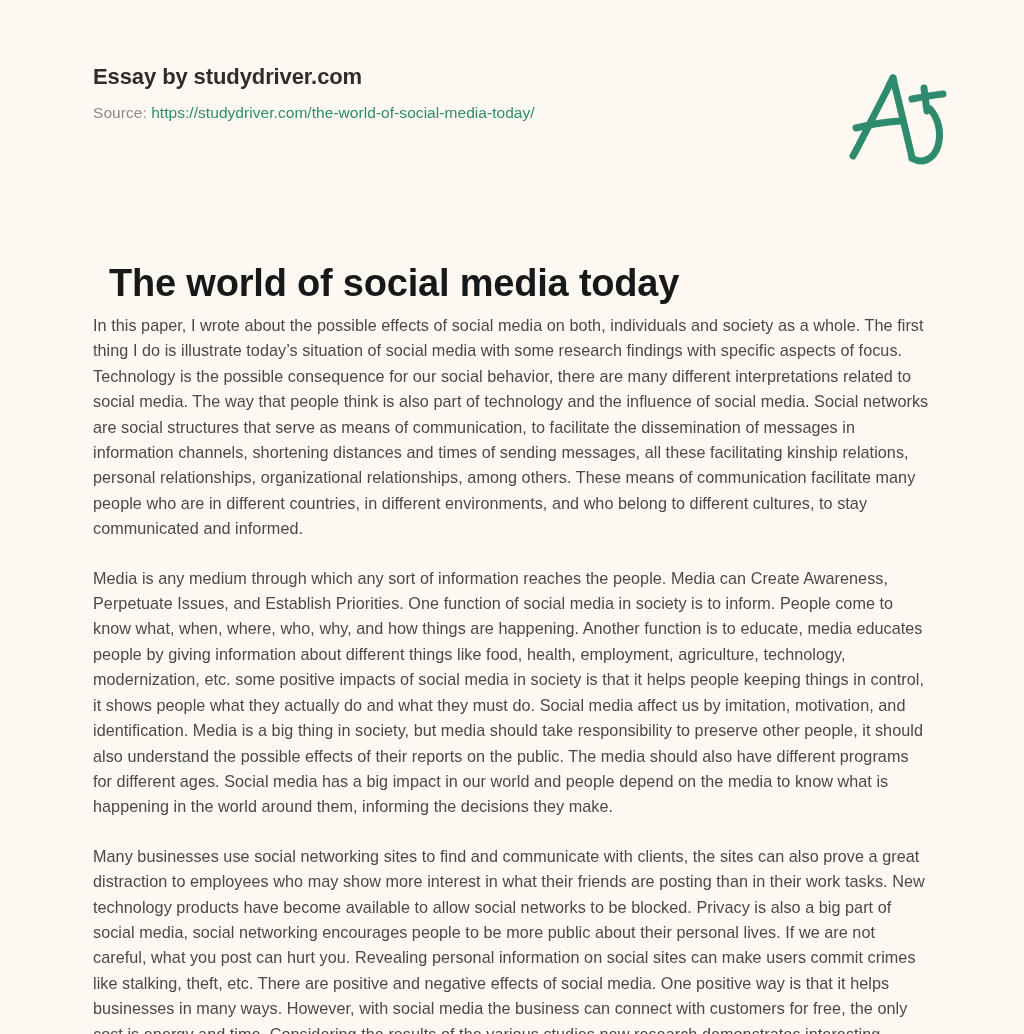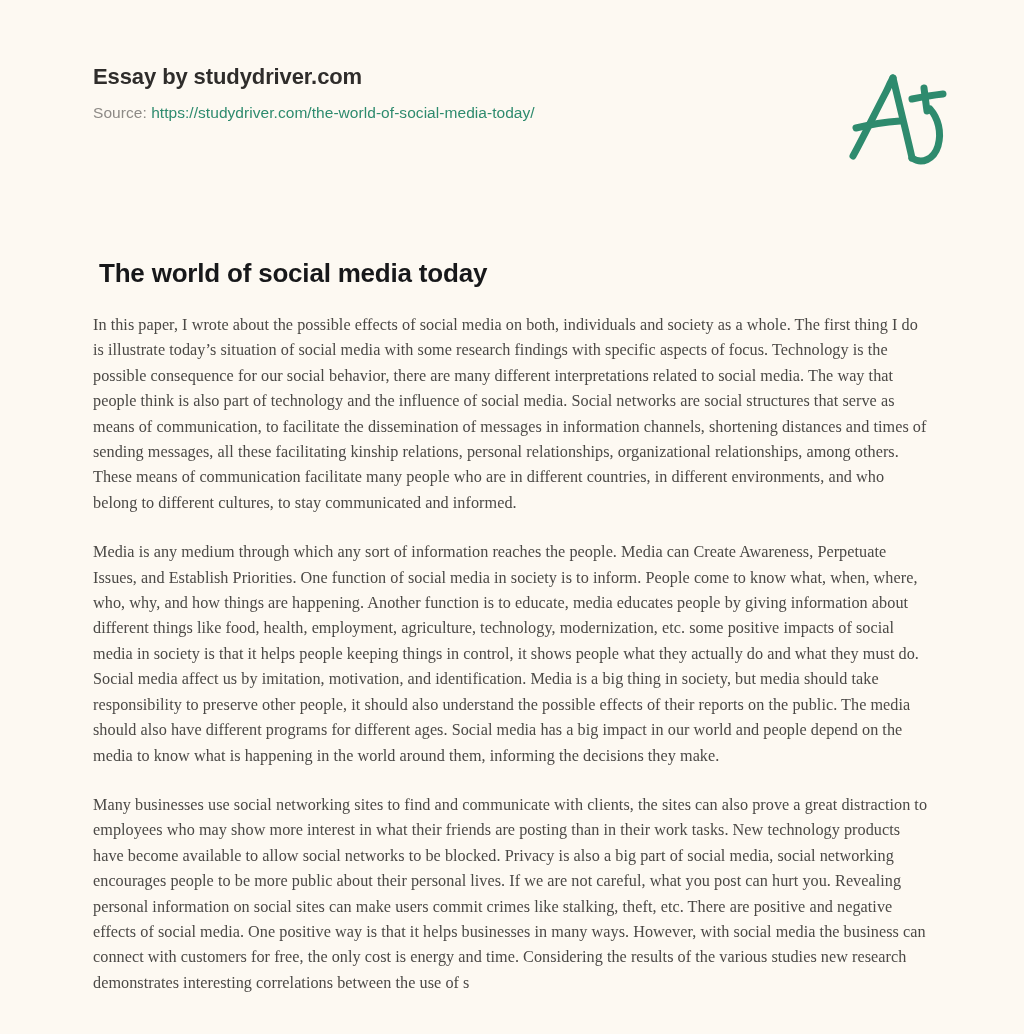--- a/index.html
+++ b/index.html
@@ -71,22 +71,22 @@
     width: 110px;
     height: 104px;
   }
 
   
   .doc-title {
     position: absolute;
     left: 93px;
     top: 247px;
     right: 90px;
-    margin: 6px;
-    font-size: 26px;
+    margin: 16px;
+    font-size: 38px;
     font-weight: bold;
     color: #17181a;
     line-height: 40px;
     letter-spacing: -0.2px;
   }
 
   
   .body-copy {
     position: absolute;
     left: 93px;
@@ -94,21 +94,20 @@
     width: 838px;
   }
 
   .body-copy p {
     margin: 0 0 24px 0;
     font-size: 16.2px;
     line-height: 25.4px;
     color: #4b4946;
     text-align: left;
     letter-spacing: 0.05px;
-    font-family: Liberation Serif, serif;
   }
 
   .body-copy p:last-child {
     margin-bottom: 0;
   }
 </style>
 </head>
 <body>
 
 <div class="page">

